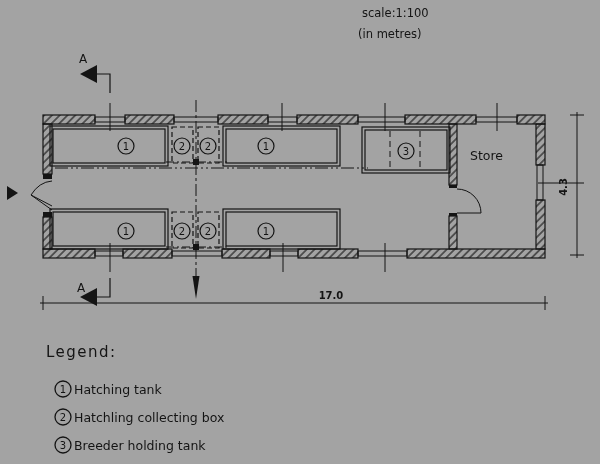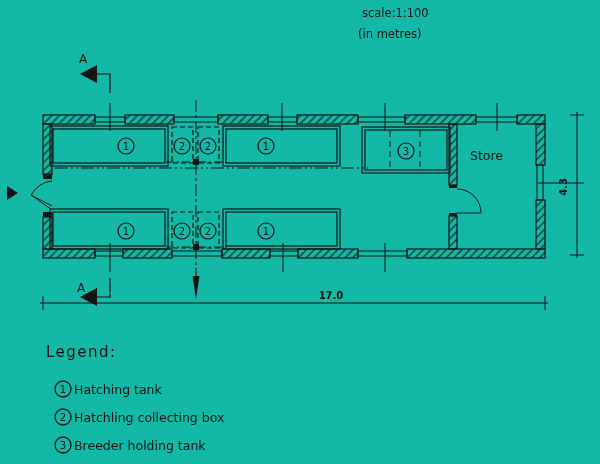--- a/index.html
+++ b/index.html
@@ -1,17 +1,17 @@
 <!DOCTYPE html>
 <html><head>
 <meta charset="utf-8">
 <style>
   html,body{margin:0;padding:0;background:#ffffff;}
   .page{
-    position:relative;width:600px;height:464px;background:#14b8a6;
+    position:relative;width:600px;height:464px;background:#a3a3a3;
     font-family:"DejaVu Sans","Liberation Sans",sans-serif;
     overflow:hidden;
   }
   svg{position:absolute;left:0;top:0;}
   svg text{fill:#141414;}
 </style>
 </head>
 <body>
 
 <div class="page">

